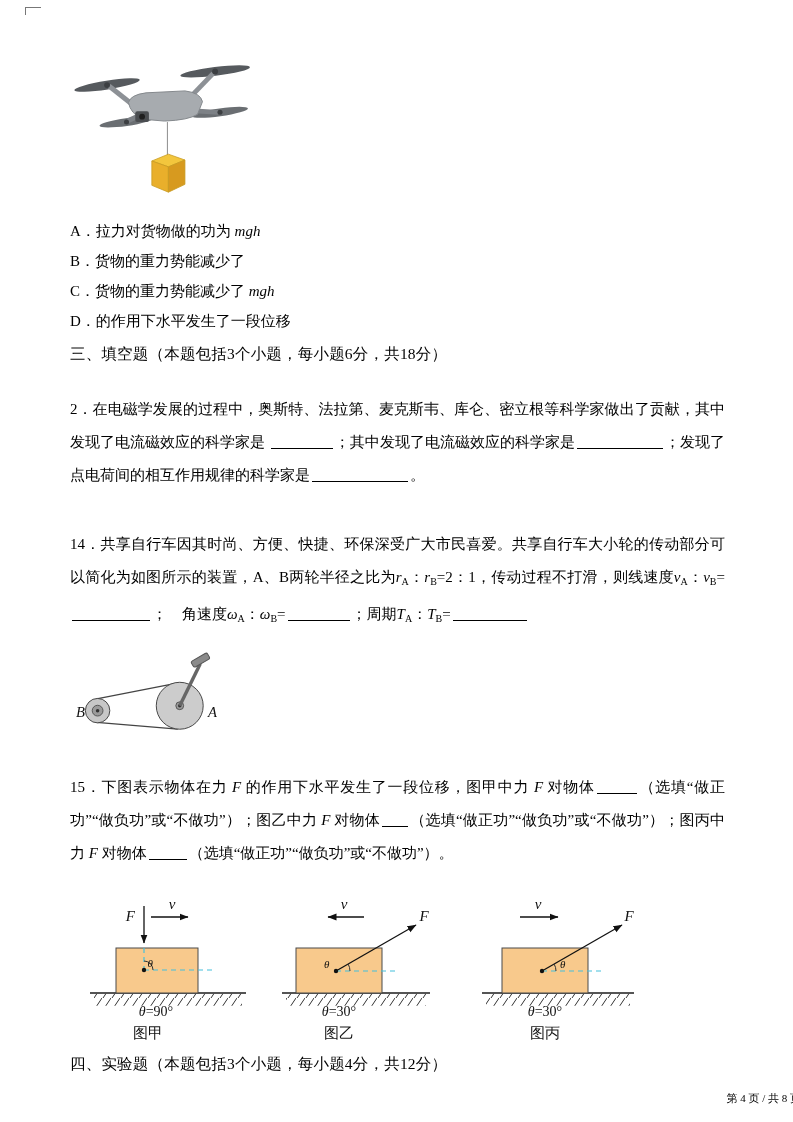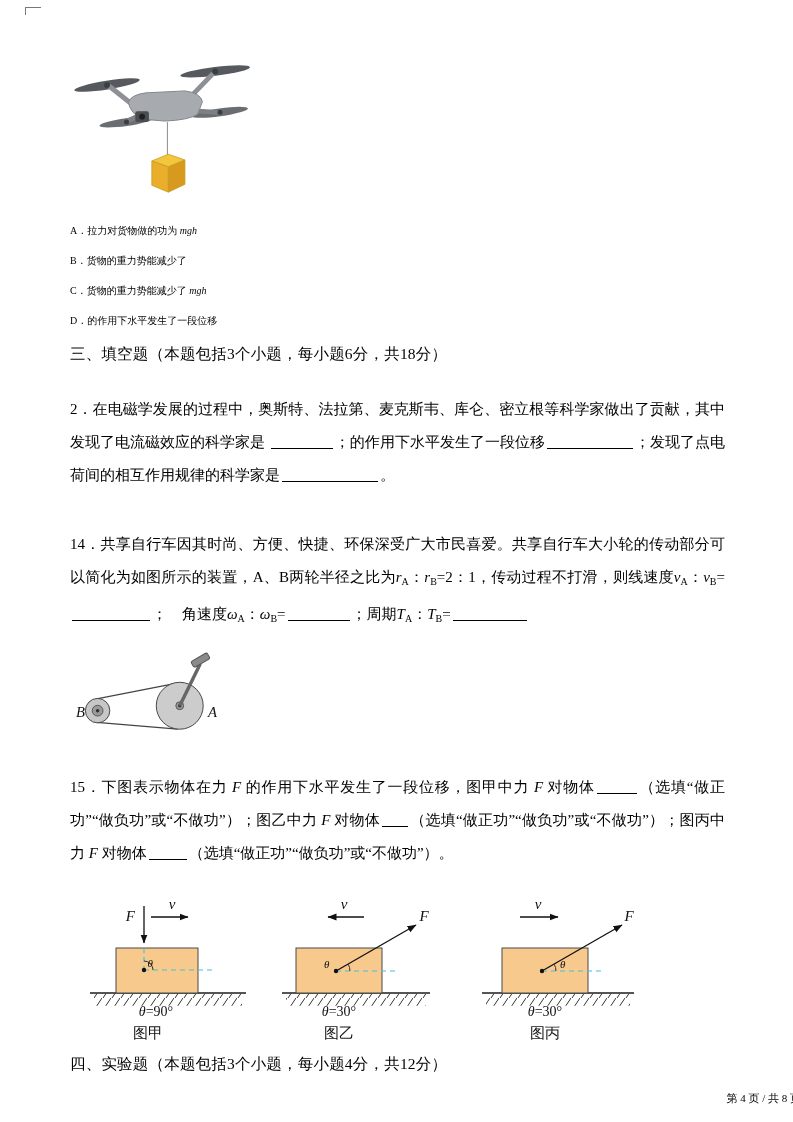--- a/index.html
+++ b/index.html
@@ -5,21 +5,21 @@
   html,body { margin:0; padding:0; background:#e9e9e9; }
   .page {
     position:relative; width:793px; height:1122px; margin:0 auto;
     background:#ffffff; overflow:hidden; color:#000;
     font-family:"Liberation Serif","DejaVu Serif",serif;
   }
   .corner-mark { position:absolute; left:25px; top:7px; width:15px; height:7px;
     border-top:1.5px solid #777; border-left:1.5px solid #777; }
   .drone-figure { margin:46px 0 6px 72px; }
   .options { margin-left:70px; margin-top:10px; }
-  .option { font-size:10px; line-height:30px; }
+  .option { font-size:15px; line-height:30px; }
   .section { margin:8px 0 0 70px; font-size:15.5px; font-weight:normal; letter-spacing:0.2px; }
   .section4 { margin-top:12px; }
   .q { width:655px; margin:28px 0 0 70px; font-size:15px; line-height:33px;
        text-align:justify; }
   .q14 { margin-top:36px; }
   .q15 { margin-top:28px; }
   .var { font-style:italic; font-family:"Liberation Serif",serif; }
   .subscript { font-size:10px; vertical-align:-3px; }
   .blank { display:inline-block; border-bottom:1px solid #000; height:14px;
            vertical-align:-2px; margin:0 2px; }
@@ -91,21 +91,21 @@
 
   <div class="options">
     <div class="option"><span>A．拉力对货物做的功为 </span><span class="var">mgh</span></div>
     <div class="option"><span>B．货物的重力势能减少了</span></div>
     <div class="option"><span>C．货物的重力势能减少了 </span><span class="var">mgh</span></div>
     <div class="option"><span>D．的作用下水平发生了一段位移</span></div>
   </div>
 
   <div class="section">三、填空题（本题包括3个小题，每小题6分，共18分）</div>
 
-  <p class="q"><span>2．在电磁学发展的过程中，奥斯特、法拉第、麦克斯韦、库仑、密立根等科学家做出了贡献，其中发现了电流磁效应的科学家是 </span><span class="blank" style="width: 62px;"></span><span>；的作用下水平发生了一段位移</span><span class="blank" style="width: 86px;"></span><span>；发现了点电荷间的相互作用规律的科学家是</span><span class="blank" style="width: 96px;"></span><span>。</span></p>
+  <p class="q"><span>2．在电磁学发展的过程中，奥斯特、法拉第、麦克斯韦、库仑、密立根等科学家做出了贡献，其中发现了电流磁效应的科学家是 </span><span class="blank" style="width: 62px;"></span><span>；其中发现了电流磁效应的科学家是</span><span class="blank" style="width: 86px;"></span><span>；发现了点电荷间的相互作用规律的科学家是</span><span class="blank" style="width: 96px;"></span><span>。</span></p>
 
   <p class="q q14"><span>14．共享自行车因其时尚、方便、快捷、环保深受广大市民喜爱。共享自行车大小轮的传动部分可以简化为如图所示的装置，A、B两轮半径之比为</span><span class="var">r</span><span class="subscript">A</span><span>：</span><span class="var">r</span><span class="subscript">B</span><span>=2：1，传动过程不打滑，则线速度</span><span class="var">v</span><span class="subscript">A</span><span>：</span><span class="var">v</span><span class="subscript">B</span><span>=</span><span class="blank" style="width: 78px;"></span><span>；　角速度</span><span class="var">ω</span><span class="subscript">A</span><span>：</span><span class="var">ω</span><span class="subscript">B</span><span>=</span><span class="blank" style="width: 62px;"></span><span>；周期</span><span class="var">T</span><span class="subscript">A</span><span>：</span><span class="var">T</span><span class="subscript">B</span><span>=</span><span class="blank" style="width: 74px;"></span></p>
 
   <div class="wheel-figure">
     <svg viewBox="0 0 200 90" width="196" height="88">
       <line x1="27" y1="49" x2="108" y2="33" class="beltline"></line>
       <line x1="27" y1="73" x2="110" y2="80" class="beltline"></line>
       <circle cx="28" cy="61" r="12.5" fill="#c7c7c7" stroke="#444"></circle>
       <circle cx="28" cy="61" r="5.5" fill="#9a9a9a" stroke="#555"></circle>
       <circle cx="28" cy="61" r="1.8" fill="#333"></circle>

